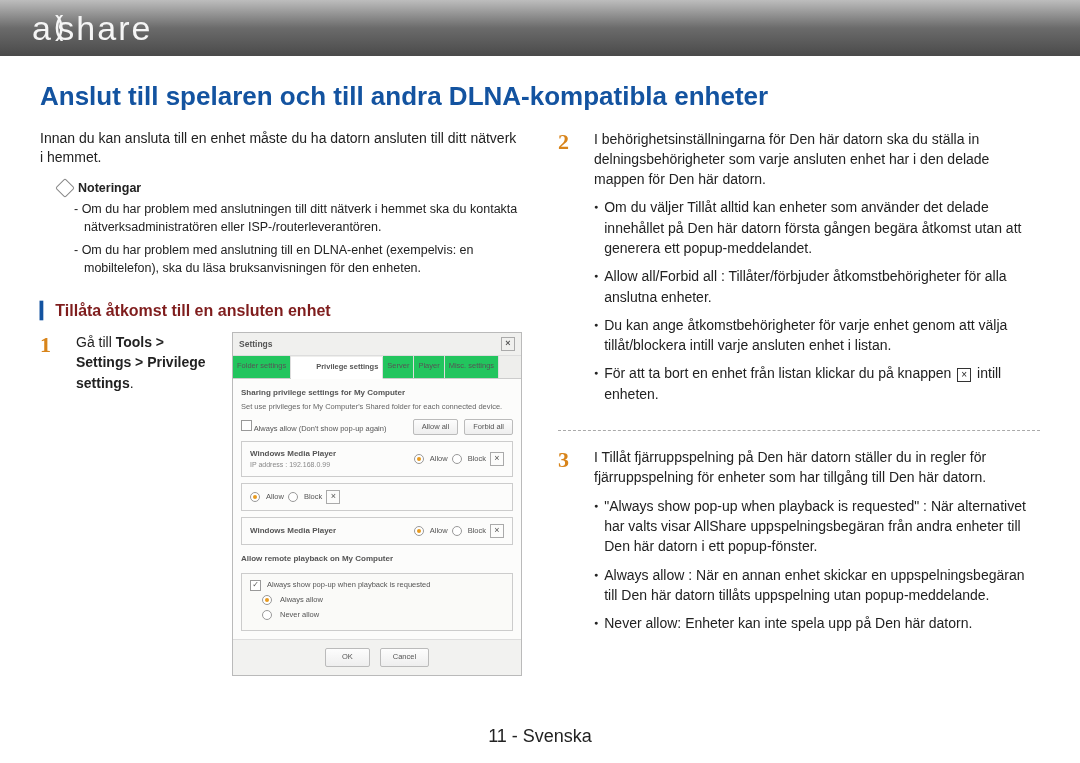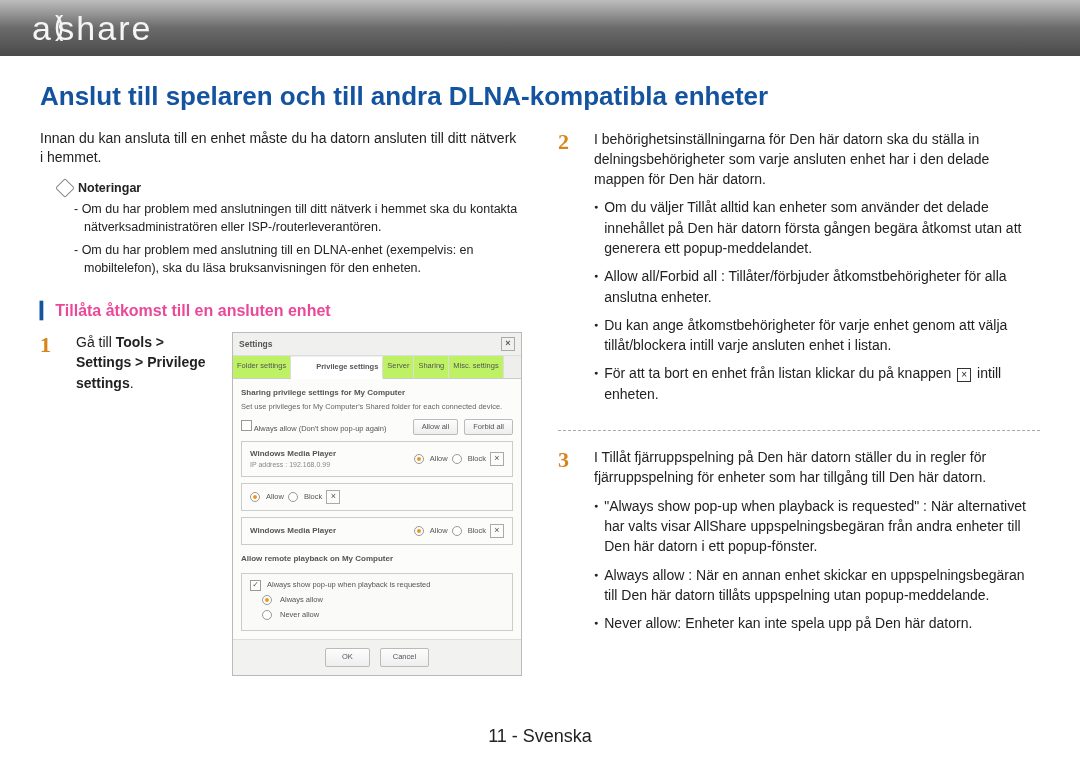--- a/index.html
+++ b/index.html
@@ -89,21 +89,21 @@
     line-height: 1.4;
     text-indent: -10px;
     padding-left: 10px;
   }
   .note-item::before {
     content: "- ";
   }
   h2.section {
     font-size: 16px;
     font-weight: 600;
-    color: #ec4899;
+    color: #7f1d1d;
     margin: 24px 0 12px 0;
   }
   h2.section::before {
     content: "▎";
     color: #1353a0;
     font-weight: 900;
     margin-right: 3px;
   }
   .step {
     display: flex;
@@ -195,21 +195,21 @@
   }
   .dlg-tabs {
     display: flex;
     background: #eeeeec;
     border-bottom: 1px solid #ccc;
   }
   .dlg-tab {
     padding: 5px 4px;
     font-size: 7.5px;
     border-right: 1px solid #ddd;
-    background: #bef264;
+    background: #22c55e;
     white-space: nowrap;
   }
   .dlg-tab.active {
     background: #fff;
     font-weight: 600;
     border-bottom: 1px solid #fff;
     position: relative;
     top: 1px;
     padding-left: 25px;
   }
@@ -318,21 +318,21 @@
 
           <div class="settings-dialog">
             <div class="dlg-title">
               <span>Settings</span>
               <span class="dlg-close">×</span>
             </div>
             <div class="dlg-tabs">
               <div class="dlg-tab">Folder settings</div>
               <div class="dlg-tab active">Privilege settings</div>
               <div class="dlg-tab">Server</div>
-              <div class="dlg-tab">Sharing</div>
+              <div class="dlg-tab">Player</div>
               <div class="dlg-tab">Misc. settings</div>
             </div>
             <div class="dlg-body">
               <div class="dlg-text-b">Sharing privilege settings for My Computer</div>
               <div class="dlg-text-s">Set use privileges for My Computer's Shared folder for each connected device.</div>
               <div class="dlg-row" style="justify-content:space-between;">
                 <span>
                   <span class="chk"></span>
                   <span>Always allow (Don't show pop-up again)</span>
                 </span>

